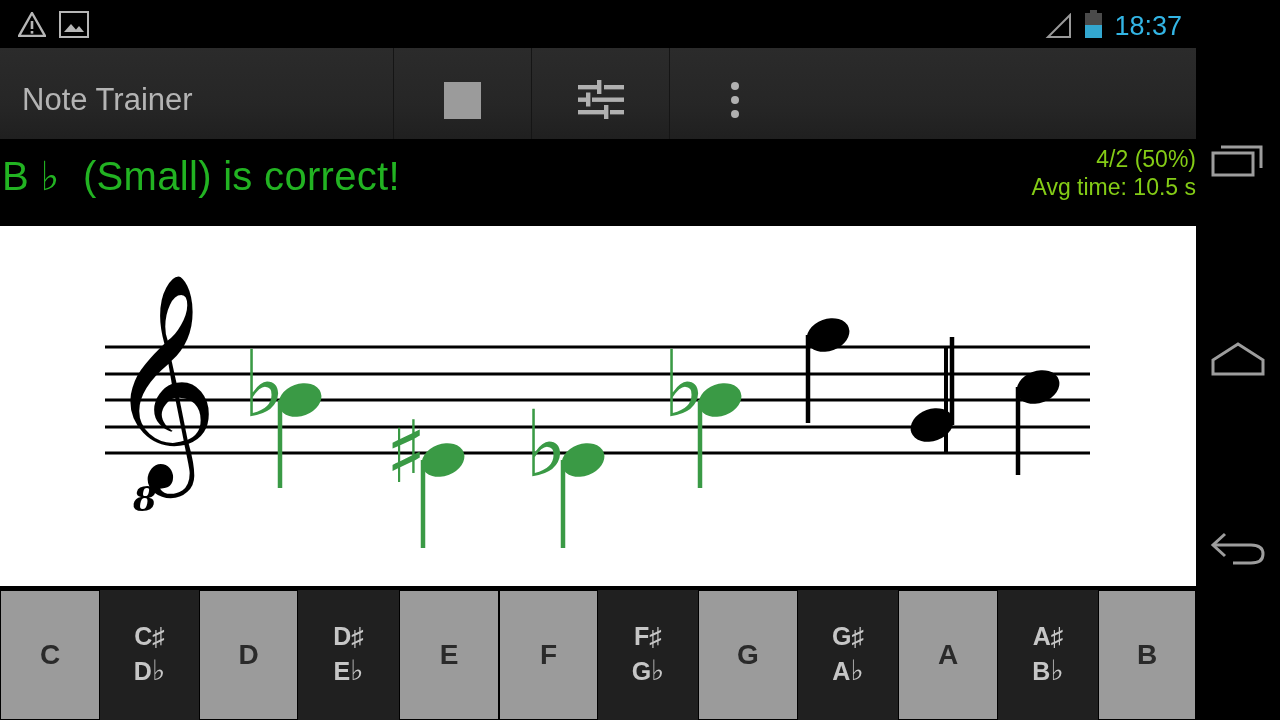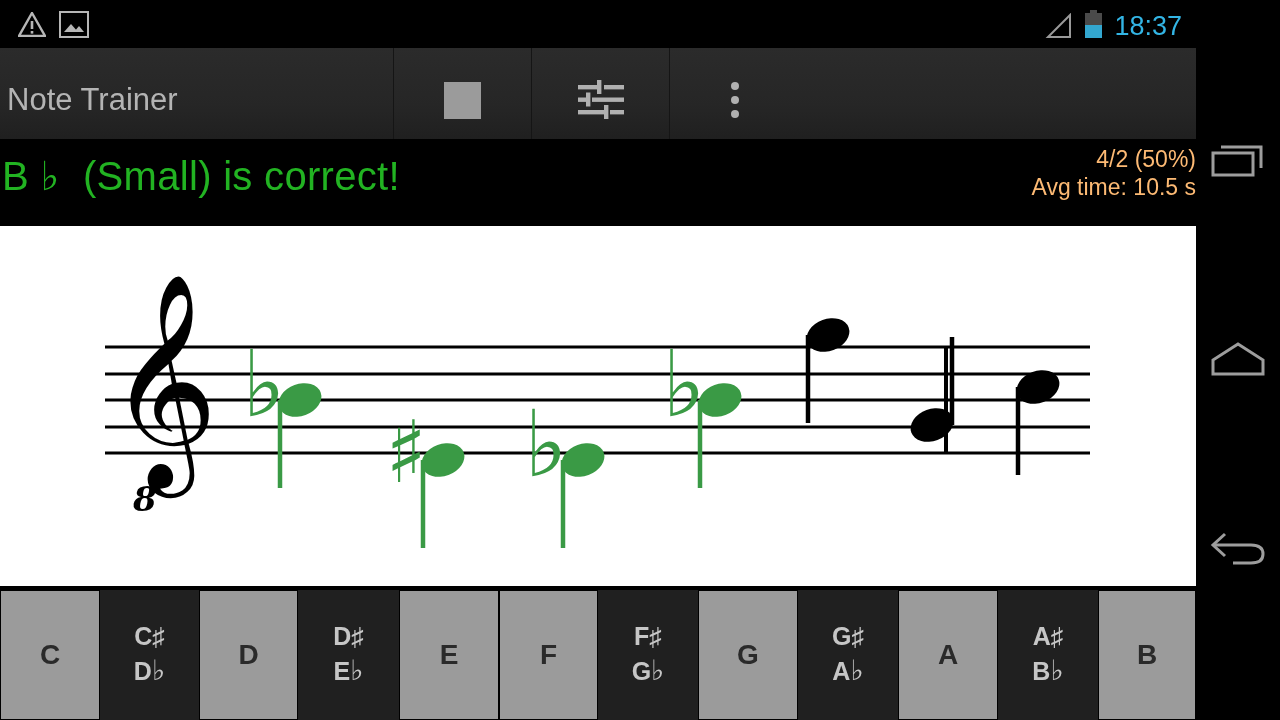--- a/index.html
+++ b/index.html
@@ -39,21 +39,21 @@
 
   
   .actionbar {
     position:absolute; left:0; top:48px; width:1196px; height:105px;
     background:linear-gradient(180deg,#2b2b2b 0%,#262626 55%,#1d1d1d 100%);
     display:flex; align-items:stretch;
     border-bottom:1px solid #0b0b0b;
   }
   .ab-cell { position:relative; display:flex; align-items:center; justify-content:center; }
   .ab-cell + .ab-cell { border-left:1px solid #151515; }
-  .ab-app { width:393px; justify-content:flex-start; padding-left:7px; }
+  .ab-app { width:393px; justify-content:flex-start; padding-left:22px; }
   .ab-app .t { color:#b4b4b4; font-size:31px; font-weight:400; }
   .ab-title { width:393px; }
   .ab-title .t { color:#b9b9b9; font-size:31px; font-weight:400; }
   .ab-btn { width:138px; cursor:default; }
   .ab-btn.wide { width:131px; }
   .sq-stop { width:37px; height:37px; background:#9b9b9b; display:block; }
   .sliders { width:46px; height:40px; display:block; }
   .dots { display:flex; flex-direction:column; gap:6px; align-items:center; }
   .dots i { width:8px; height:8px; border-radius:50%; background:#b0b0b0; display:block; }
 
@@ -62,21 +62,21 @@
     position:absolute; left:0; top:139px; width:1196px; height:73px;
     background:#000;
   }
   .fb-msg {
     position:absolute; left:2px; top:50%; transform:translateY(-50%);
     color:#22b322; font-size:40px; white-space:nowrap; letter-spacing:0.3px;
   }
   .fb-msg .flat { font-size:40px; }
   .fb-msg .paren { margin-left:12px; }
   .fb-stats {
-    position:absolute; right:0px; top:6px; text-align:right; color:#fdba74;
+    position:absolute; right:0px; top:6px; text-align:right; color:#84cc16;
     line-height:1.22; font-size:23px;
   }
 
   
   .score {
     position:absolute; left:0; top:226px; width:1196px; height:360px;
     background:#fff;
   }
   .staff { position:absolute; left:0; top:0; width:1196px; height:360px; }
 

